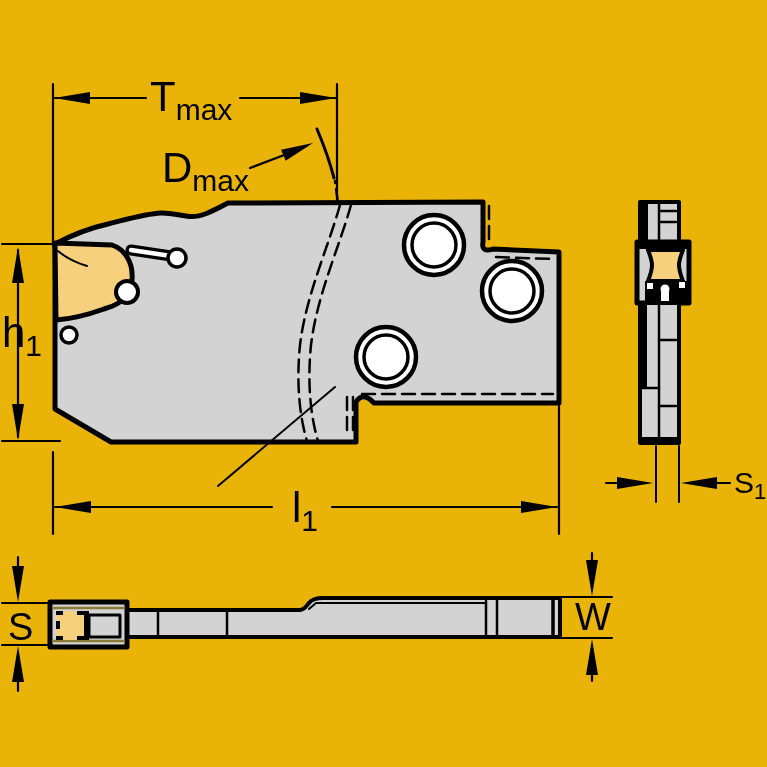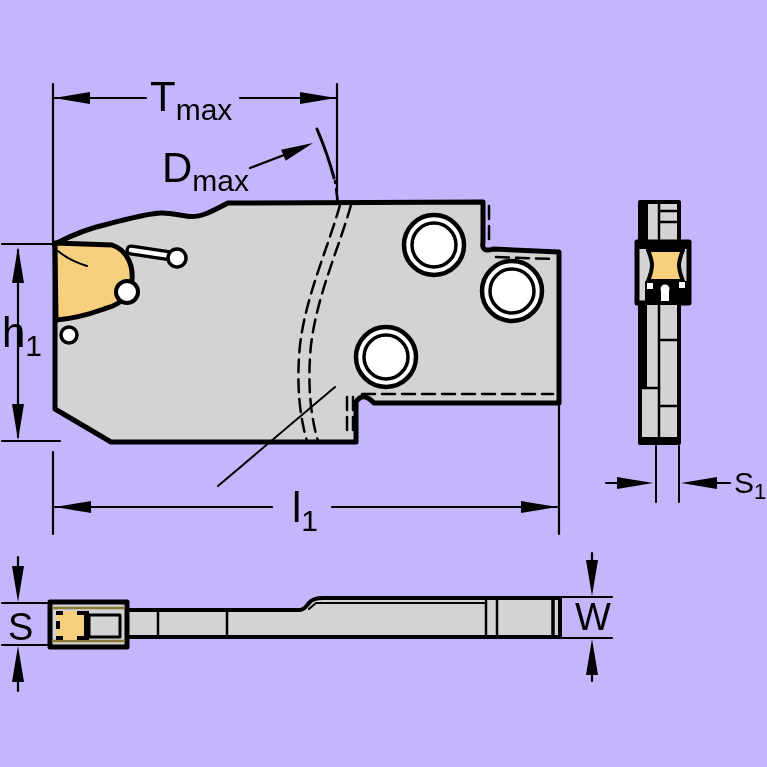--- a/index.html
+++ b/index.html
@@ -1,16 +1,16 @@
 <!DOCTYPE html>
 <html><head>
 <meta charset="utf-8">
 <style>
   html,body{margin:0;padding:0;background:#ffffff;}
-  .stage{width:767px;height:767px;position:relative;background:#c4b5fd;overflow:hidden;}
+  .stage{width:767px;height:767px;position:relative;background:#eab308;overflow:hidden;}
   text{font-family:"Liberation Sans","DejaVu Sans",sans-serif;fill:#000;}
   
   .k{stroke:#000;fill:none;stroke-linecap:round;stroke-linejoin:round;}
   .fs{stroke:#000;stroke-linejoin:round;}            
   .wf{fill:#fff;stroke:#000;}                        
   .blk{fill:#000;stroke:none;}
   .olv{fill:none;stroke-linecap:round;}              
   .w2{stroke-width:2;} .w22{stroke-width:2.2;} .w25{stroke-width:2.5;}
   .w3{stroke-width:3;} .w35{stroke-width:3.5;} .w4{stroke-width:4;}
   .w45{stroke-width:4.5;} .w5{stroke-width:5;}

